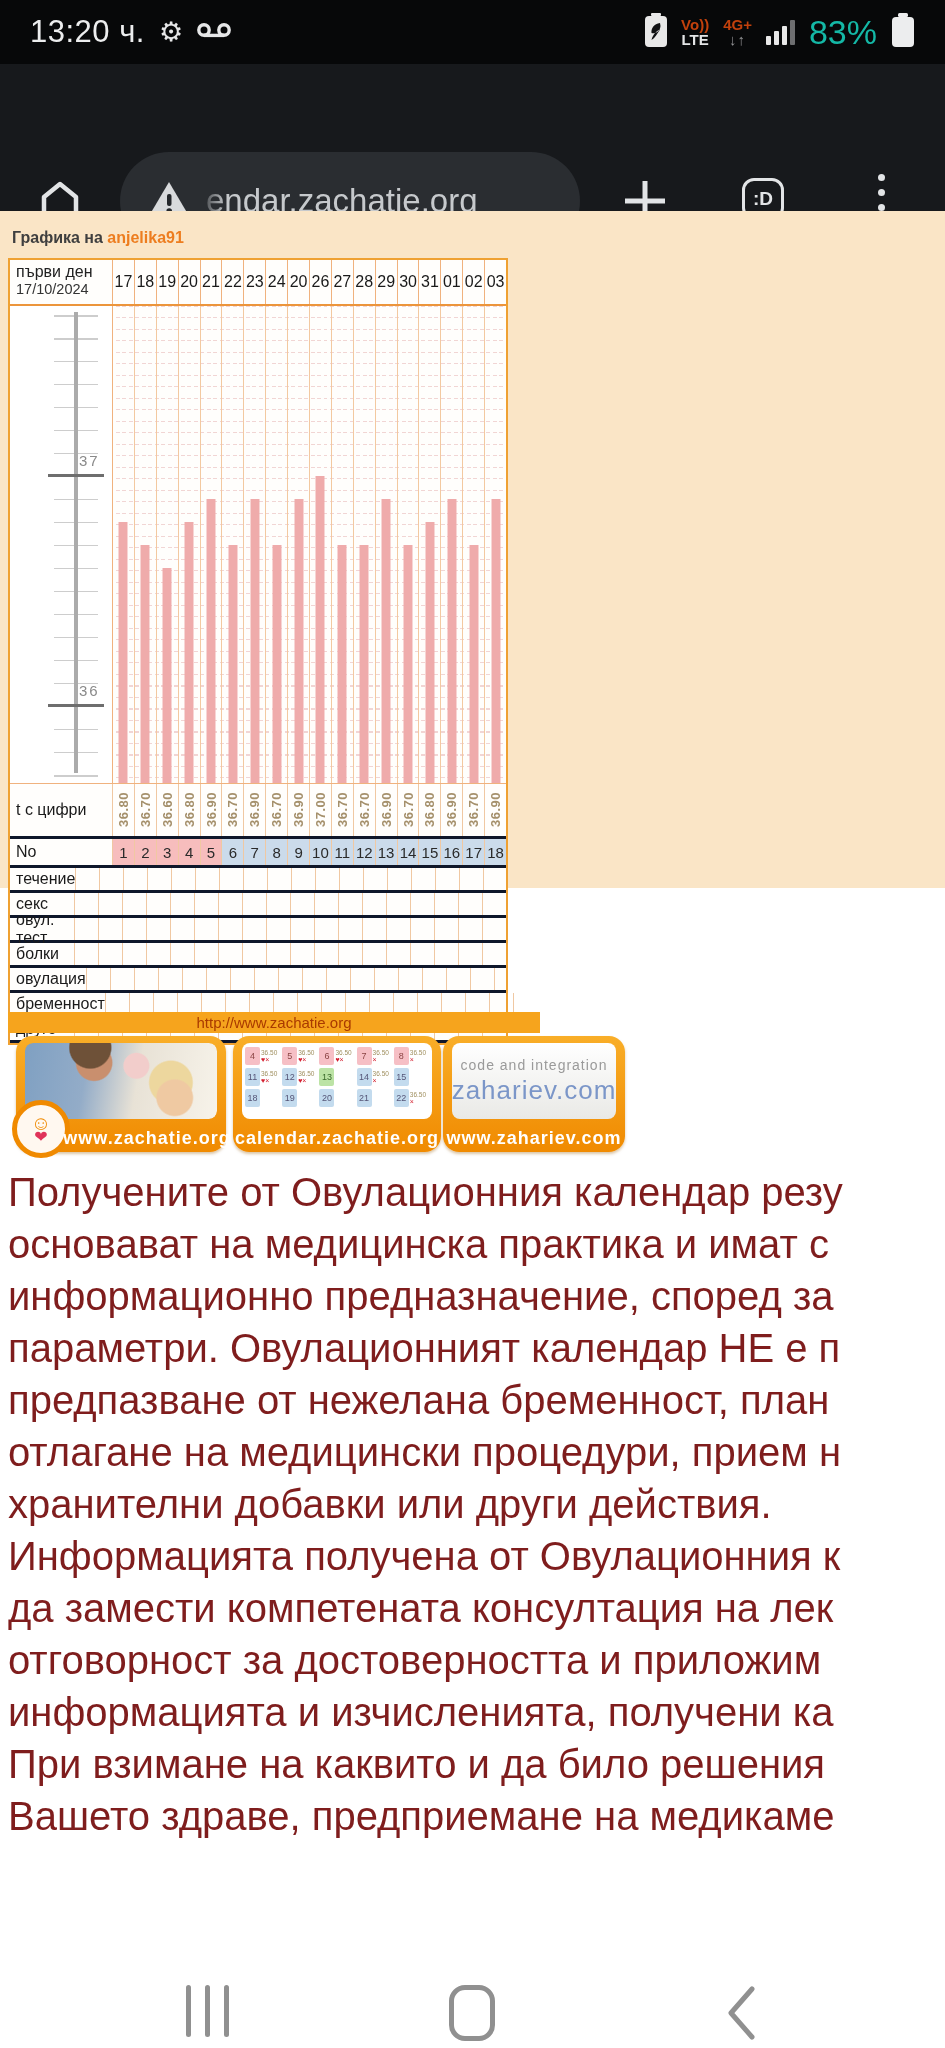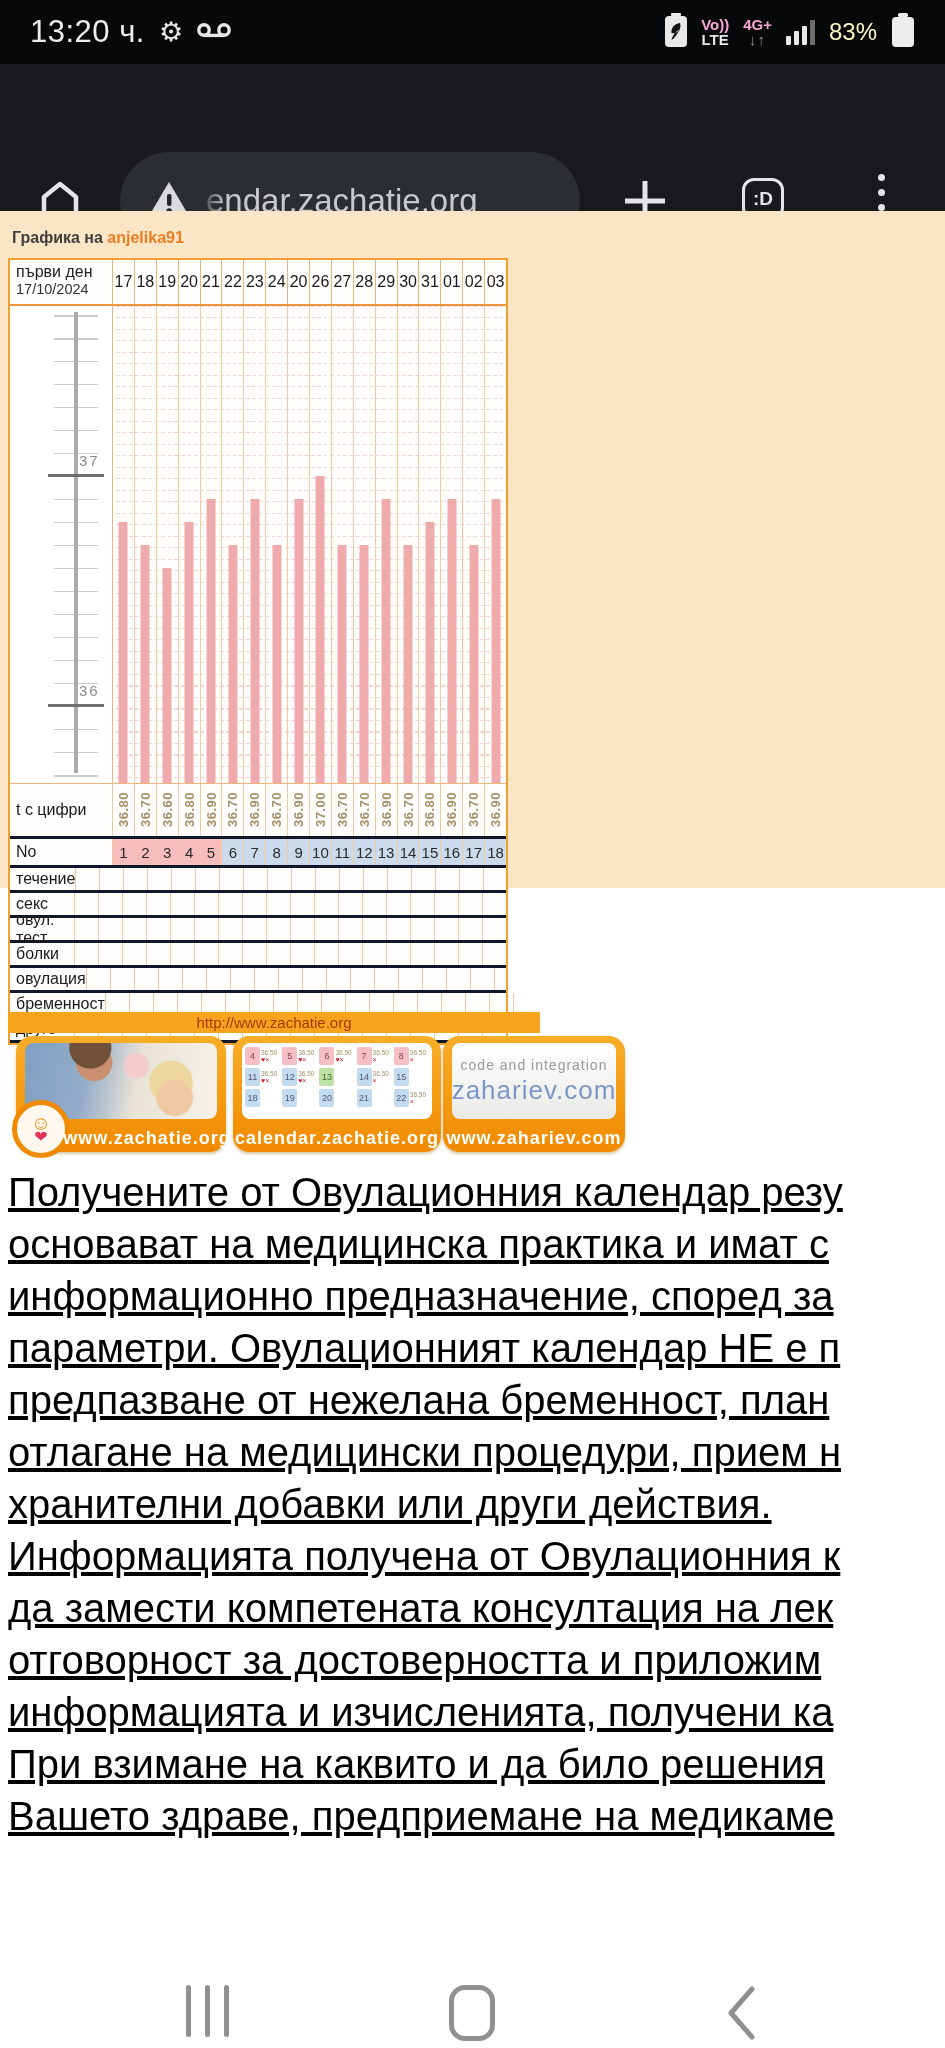--- a/index.html
+++ b/index.html
@@ -5,24 +5,24 @@
   html,body{margin:0;padding:0;}
   body{width:945px;height:2048px;position:relative;overflow:hidden;background:#fff;
        font-family:"Liberation Sans", sans-serif;}
   
   .status-bar{position:absolute;left:0;top:0;width:945px;height:64px;background:#070809;
     display:flex;align-items:center;justify-content:space-between;padding:0 30px;box-sizing:border-box;}
   .sb-left,.sb-right{display:flex;align-items:center;gap:14px;}
   .sb-time{color:#ECEDEE;font-size:31px;letter-spacing:0.5px;}
   .sb-gear{color:#E6E7E8;font-size:27px;line-height:1;}
   .mini-stack{display:flex;flex-direction:column;align-items:center;line-height:1;}
-  .mini-stack .l1{color:#f9a8d4;font-size:15px;font-weight:700;}
+  .mini-stack .l1{color:#c2410c;font-size:15px;font-weight:700;}
   .mini-stack .l2{color:#E4E5E6;font-size:15px;font-weight:700;}
   .mini-stack .arrows{color:#8f9092;font-size:15px;font-weight:700;letter-spacing:1px;}
-  .sb-batt-pct{color:#fef9c3;font-size:24px;}
+  .sb-batt-pct{color:#14b8a6;font-size:34px;}
   .sig{display:flex;align-items:flex-end;gap:3px;height:26px;}
   .sig i{display:block;width:5px;border-radius:1px;background:#E8E8E8;}
   .sig i.dim{background:#6d6e70;}
   
   .toolbar{position:absolute;left:0;top:64px;width:945px;height:147px;background:#17191C;}
   .tb-home{position:absolute;left:36px;top:113px;}
   .omnibox{position:absolute;left:120px;top:88px;width:460px;height:98px;background:#2A2D31;
     border-radius:49px;display:flex;align-items:center;overflow:hidden;}
   .omni-warn{margin-left:28px;flex:0 0 auto;}
   .omni-text{color:#C6C9CC;font-size:33px;margin-left:16px;white-space:nowrap;position:relative;}
@@ -115,21 +115,21 @@
   .mc-num.green{background:#BCE3A5;color:#3A6A2A;}
   .mc-ann{display:flex;flex-direction:column;justify-content:center;font-size:6.5px;color:#A09060;line-height:1.1;}
   .mc-ann .mk{color:#D42030;font-size:7px;}
   .b3{left:443px;width:182px;}
   .b3 .inner{background:linear-gradient(#FFFFFF,#E9E9E6);height:76px;display:flex;flex-direction:column;
     align-items:center;justify-content:center;text-align:center;}
   .b3 .l1{color:#9A9A9A;font-size:14px;letter-spacing:1px;}
   .b3 .l2{color:#7B96C8;font-size:26px;letter-spacing:1px;margin-top:2px;}
   
   .disclaimer{position:absolute;left:8px;top:1166px;width:937px;height:786px;overflow:hidden;}
-  .dline{height:52px;line-height:52px;font-size:40px;color:#000000;white-space:nowrap;text-decoration:underline;}
+  .dline{height:52px;line-height:52px;font-size:40px;color:#7f1d1d;white-space:nowrap;}
   
   .navbar{position:absolute;left:0;top:1946px;width:945px;height:102px;background:#FFFFFF;}
   .nv{position:absolute;top:39px;}
   .nv-recents{left:186px;display:flex;gap:14px;}
   .nv-recents i{display:block;width:5px;height:52px;background:#909090;border-radius:3px;}
   .nv-home{left:449px;width:46px;height:56px;border:5px solid #909090;border-radius:16px;box-sizing:border-box;}
 </style>
 </head>
 <body>
 

